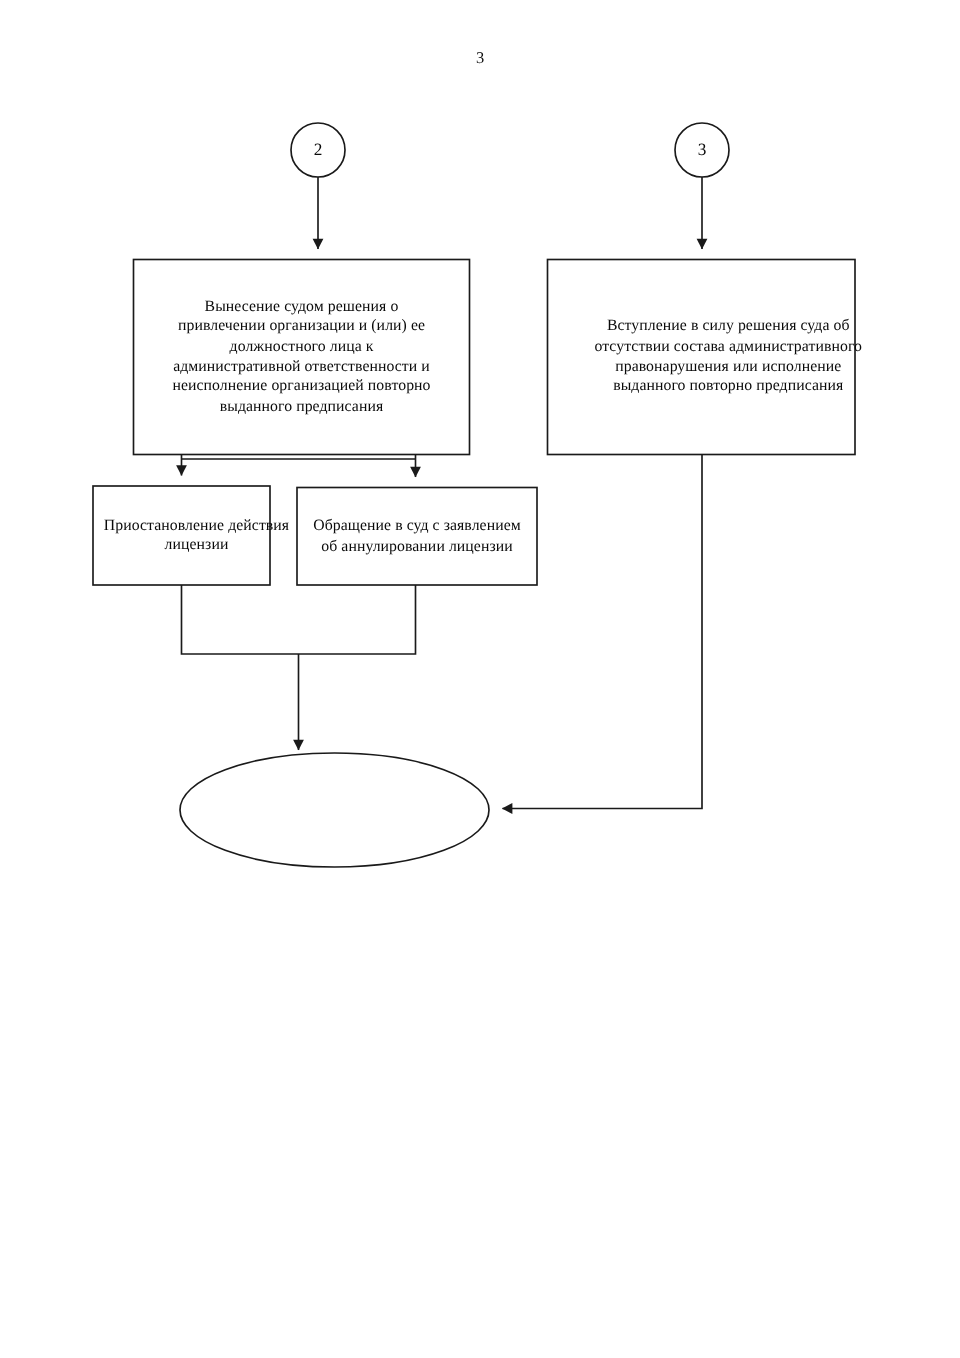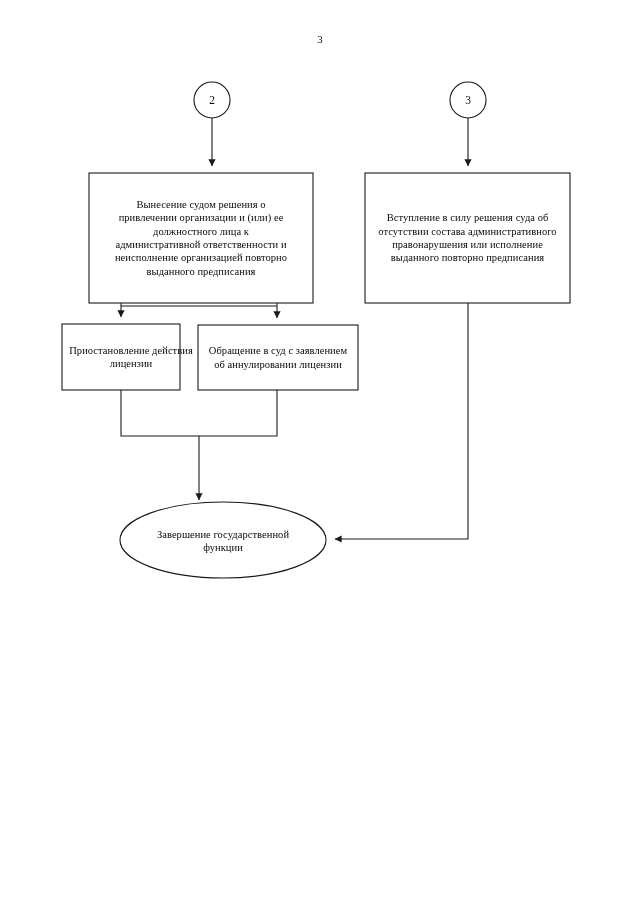--- a/index.html
+++ b/index.html
@@ -48,21 +48,21 @@
   .circle-label {
     position: absolute;
     display: flex;
     align-items: center;
     justify-content: center;
     font-size: 11.5px;
     color: #0a0a0a;
   }
   
   #box-court-decision-text { left: 90px;  top: 174px; width: 222px; height: 128px; padding: 0 22px; }
-  #box-court-entry-text    { left: 366px; top: 174px; width: 203px; height: 128px; padding: 0 7px; }
+  #box-court-entry-text    { left: 384px; top: 174px; width: 203px; height: 128px; padding: 0 7px; }
   #box-suspend-text        { left: 63px;  top: 325px; width: 136px; height: 64px;  padding: 0 5px; }
   #box-appeal-text         { left: 199px; top: 326px; width: 158px; height: 63px;  padding: 16px 6px; }
   #ellipse-end-text        { left: 144px; top: 510px; width: 158px; height: 62px;  padding: 0 4px; }
   #circle-2-label { left: 194px; top: 82px; width: 36px; height: 36px; }
   #circle-3-label { left: 450px; top: 82px; width: 36px; height: 36px; }
 </style>
 </head>
 <body>
 
 <div id="page">
@@ -110,15 +110,14 @@
   <div class="circle-label" id="circle-3-label">3</div>
 
   <div class="node-text" id="box-court-decision-text">Вынесение судом решения о привлечении организации и (или) ее должностного лица к административной ответственности и неисполнение организацией повторно выданного предписания</div>
 
   <div class="node-text" id="box-court-entry-text">Вступление в силу решения суда об отсутствии состава административного правонарушения или исполнение выданного повторно предписания</div>
 
   <div class="node-text" id="box-suspend-text">Приостановление действия лицензии</div>
 
   <div class="node-text" id="box-appeal-text">Обращение в суд с заявлением об аннулировании лицензии</div>
 
-  <div class="node-text" id="ellipse-end-text">Завершение государственной функции</div>
 
 </div>
 
 </body></html>

